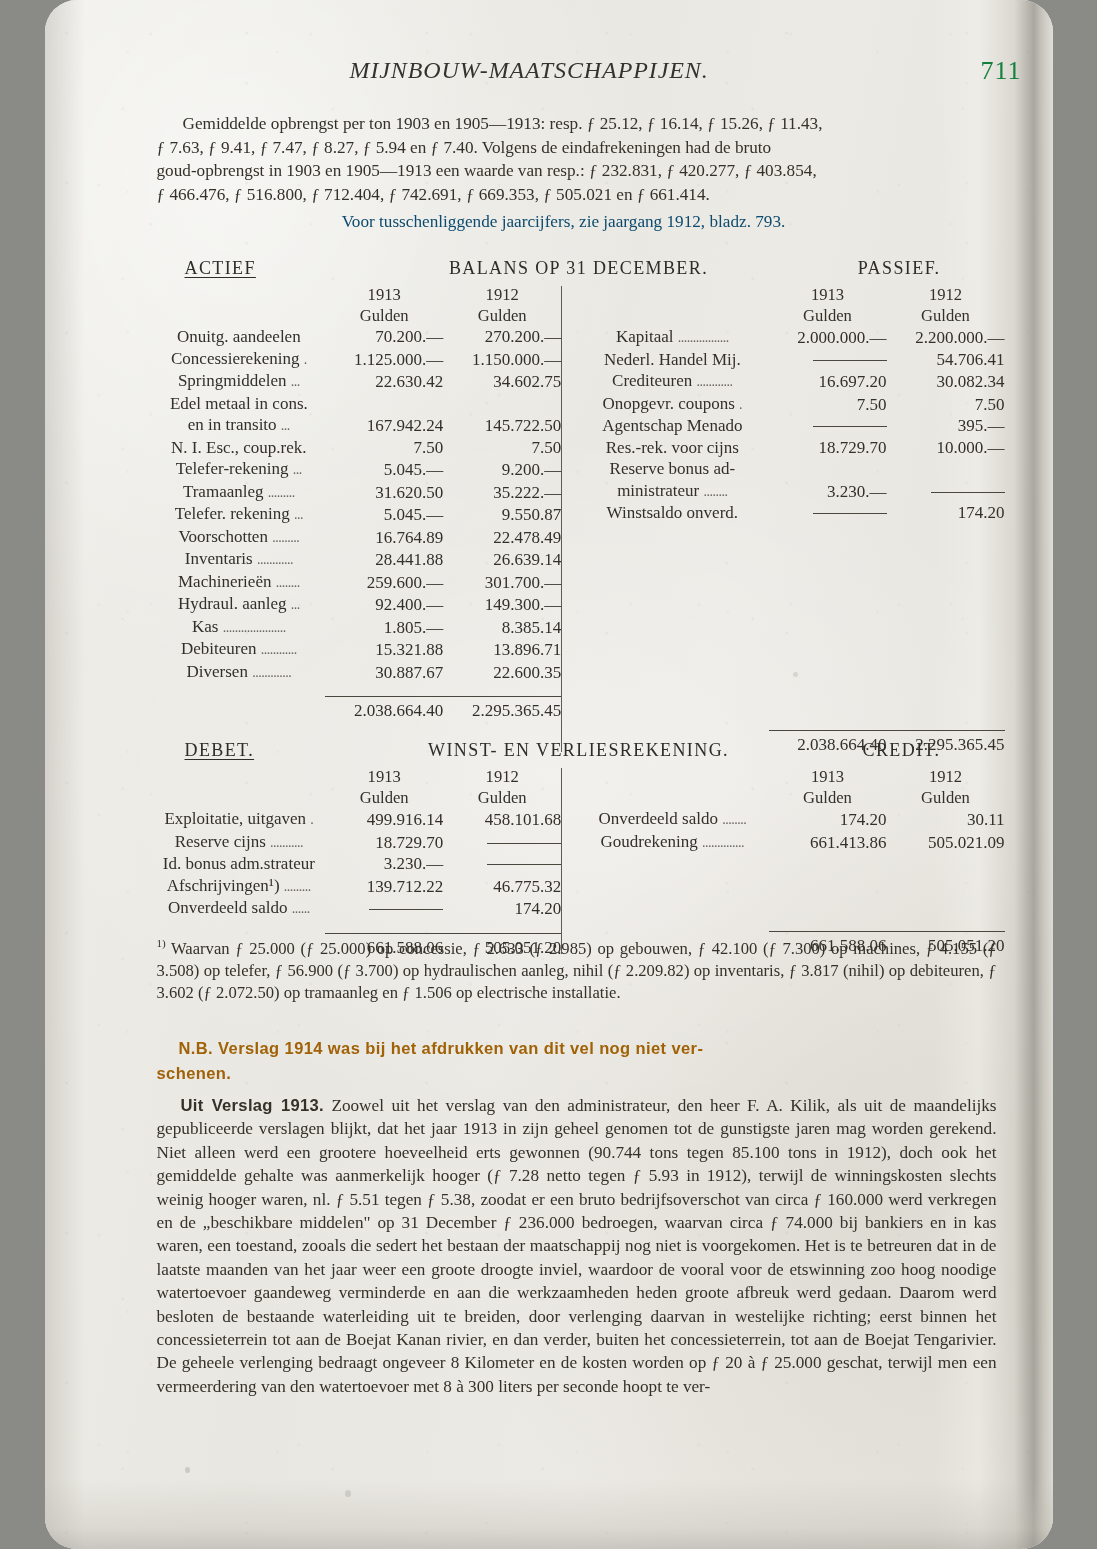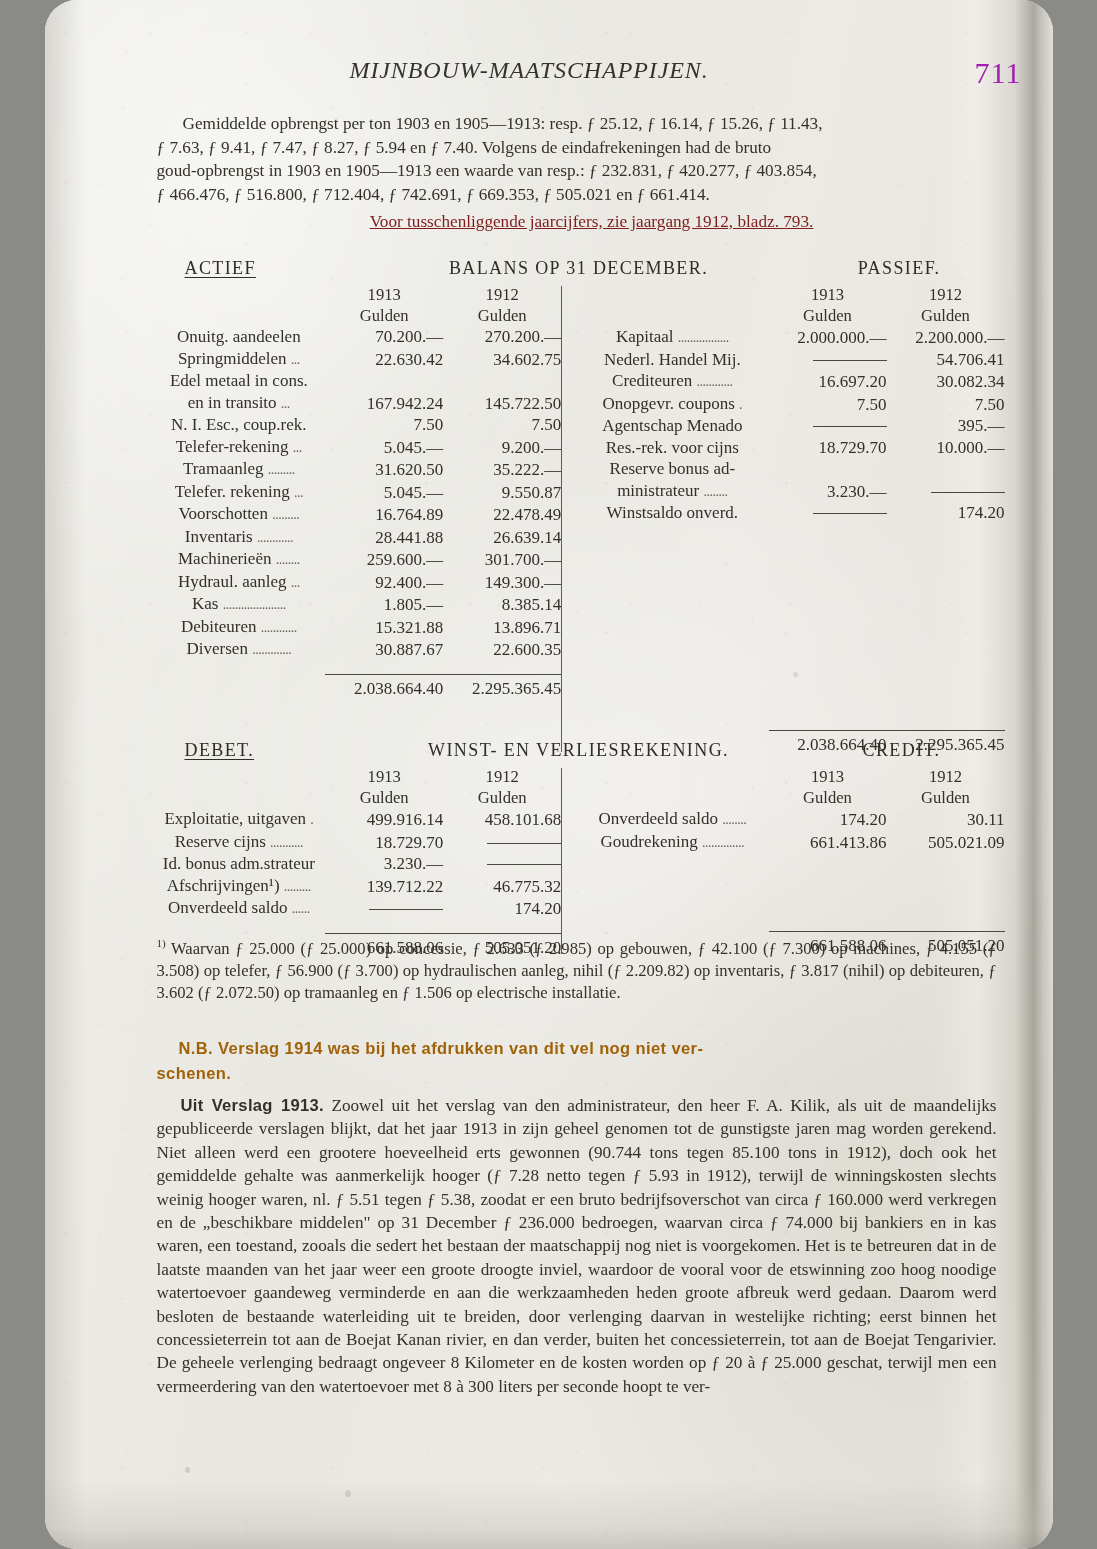--- a/index.html
+++ b/index.html
@@ -100,48 +100,47 @@
     font-style: italic;
     font-size: 24px;
     letter-spacing: 0.9px;
     color: #35332e;
     margin-left: 195px;
   }
   .runhead-page {
     position: absolute;
     right: 120px;
     top: 56px;
-    font-size: 30px;
+    font-size: 26px;
     letter-spacing: 1px;
-    color: #a21caf;
+    color: #15803d;
     text-align: center;
   }
 
   
   .intro {
     position: absolute;
     left: 112px;
     top: 112px;
     width: 838px;
     font-size: 17.2px;
     line-height: 23.5px;
     text-align: justify;
     color: #343129;
   }
   .intro p { margin: 0; }
   .intro .indent { text-indent: 26px; }
   .intro-center {
     position: absolute;
-    left: 128px;
+    left: 100px;
     top: 212px;
     width: 838px;
     text-align: center;
     font-size: 17.2px;
-    color: #7f1d1d;
-    text-decoration: underline;
+    color: #0c4a6e;
   }
 
   
   .sheet { position: absolute; left: 108px; width: 852px; }
   .sheet-heads {
     position: relative;
     height: 26px;
     font-size: 18px;
     letter-spacing: 1.4px;
     color: #2f2d27;
@@ -300,20 +299,25 @@
                 <th>Gulden</th>
               </tr>
             </thead>
             <tbody>
                 <tr>
                   <td class="lbl">Onuitg. aandeelen </td>
                   <td class="num">70.200.—</td>
                   <td class="num">270.200.—</td>
                 </tr>
                 <tr>
+                  <td class="lbl">Concessierekening <span class="leader">.</span></td>
+                  <td class="num">1.125.000.—</td>
+                  <td class="num">1.150.000.—</td>
+                </tr>
+                <tr>
                   <td class="lbl">Springmiddelen <span class="leader">...</span></td>
                   <td class="num">22.630.42</td>
                   <td class="num">34.602.75</td>
                 </tr>
                 <tr>
                   <td class="lbl">Edel metaal in cons. </td>
                   <td class="num"></td>
                   <td class="num"></td>
                 </tr>
                 <tr>

